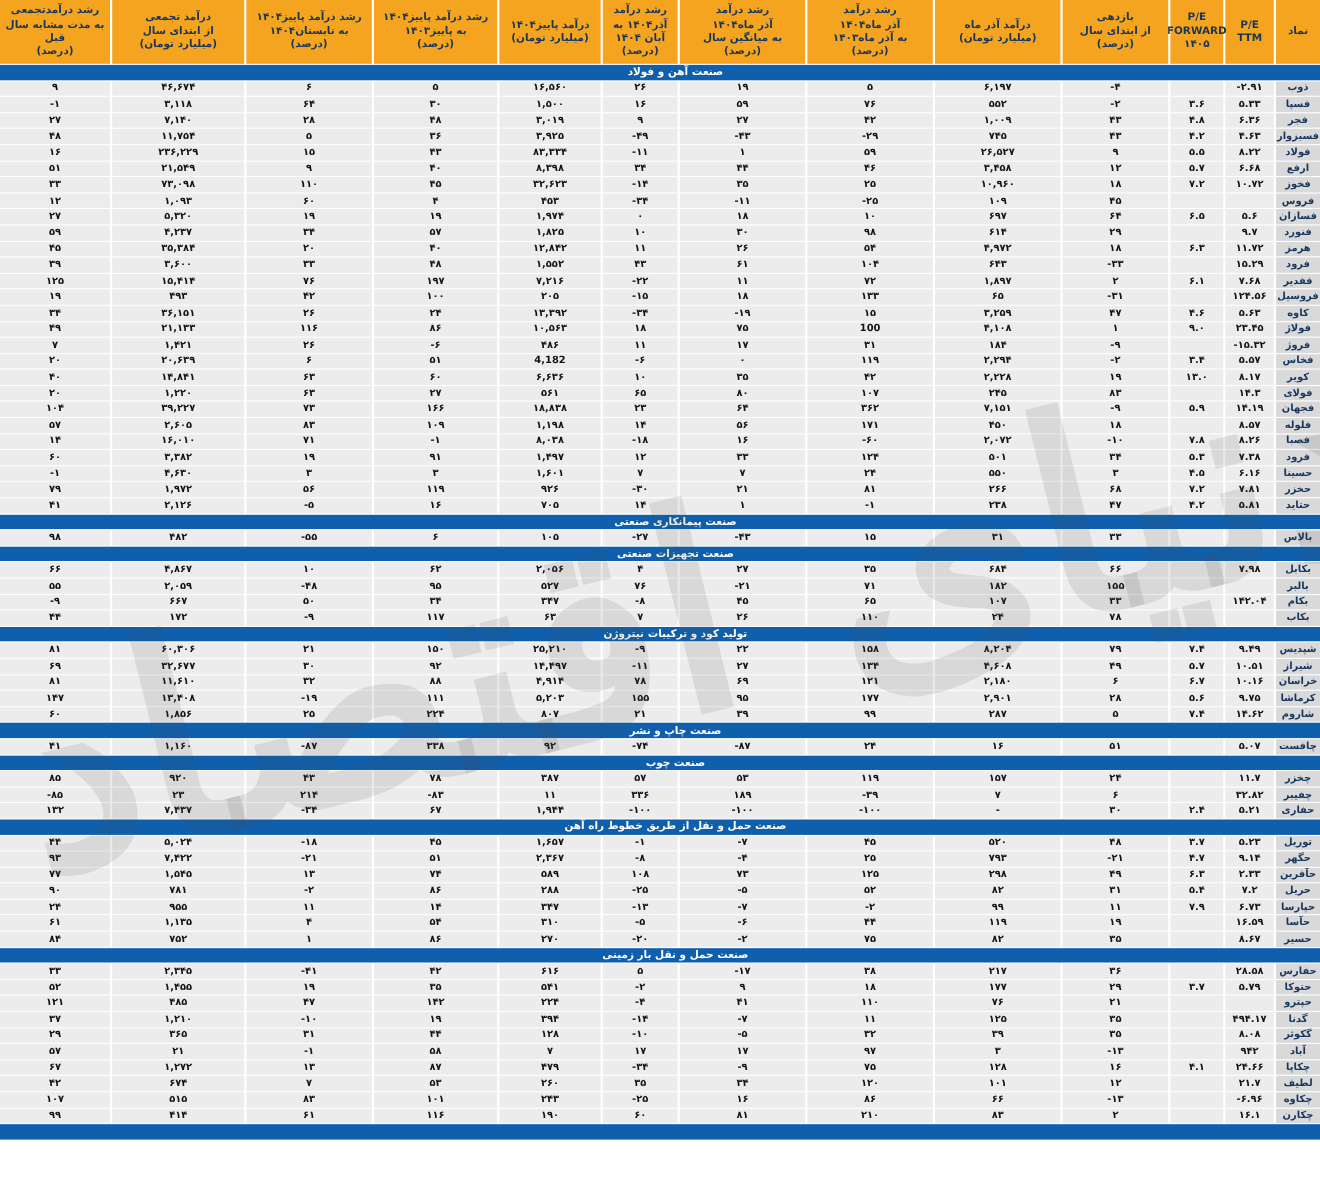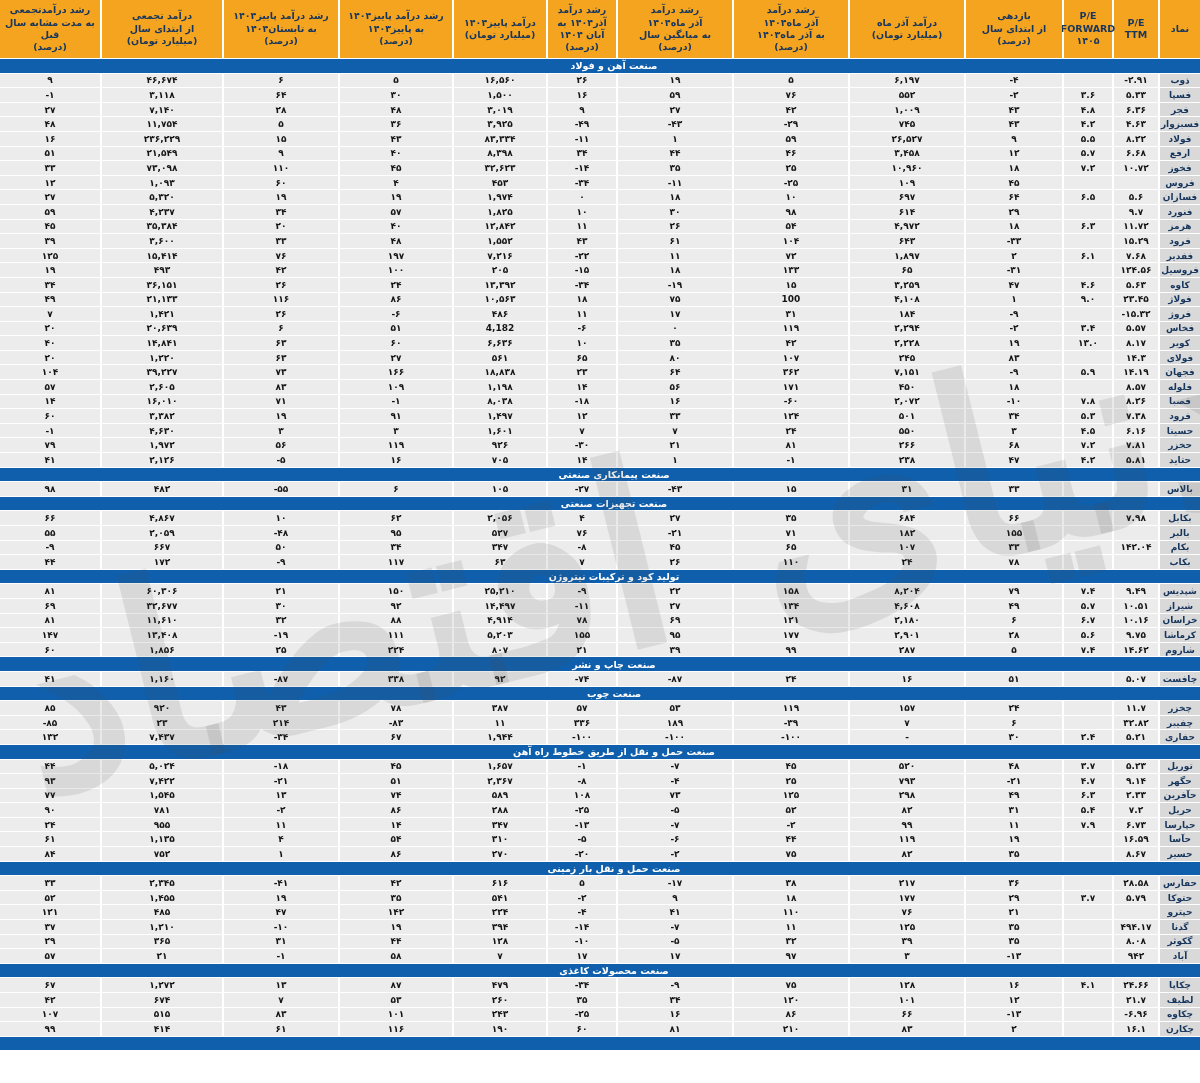--- a/index.html
+++ b/index.html
@@ -769,21 +769,20 @@
       <div class="cell">-۱۳</div>
       <div class="cell">۳</div>
       <div class="cell">۹۷</div>
       <div class="cell">۱۷</div>
       <div class="cell">۱۷</div>
       <div class="cell">۷</div>
       <div class="cell">۵۸</div>
       <div class="cell">-۱</div>
       <div class="cell">۲۱</div>
       <div class="cell">۵۷</div>
-      <div class="band">صنعت محصولات کاغذی</div>
       <div class="cell sym">چکاپا</div>
       <div class="cell">۲۴.۶۶</div>
       <div class="cell">۴.۱</div>
       <div class="cell">۱۶</div>
       <div class="cell">۱۲۸</div>
       <div class="cell">۷۵</div>
       <div class="cell">-۹</div>
       <div class="cell">-۳۴</div>
       <div class="cell">۴۷۹</div>
       <div class="cell">۸۷</div>

